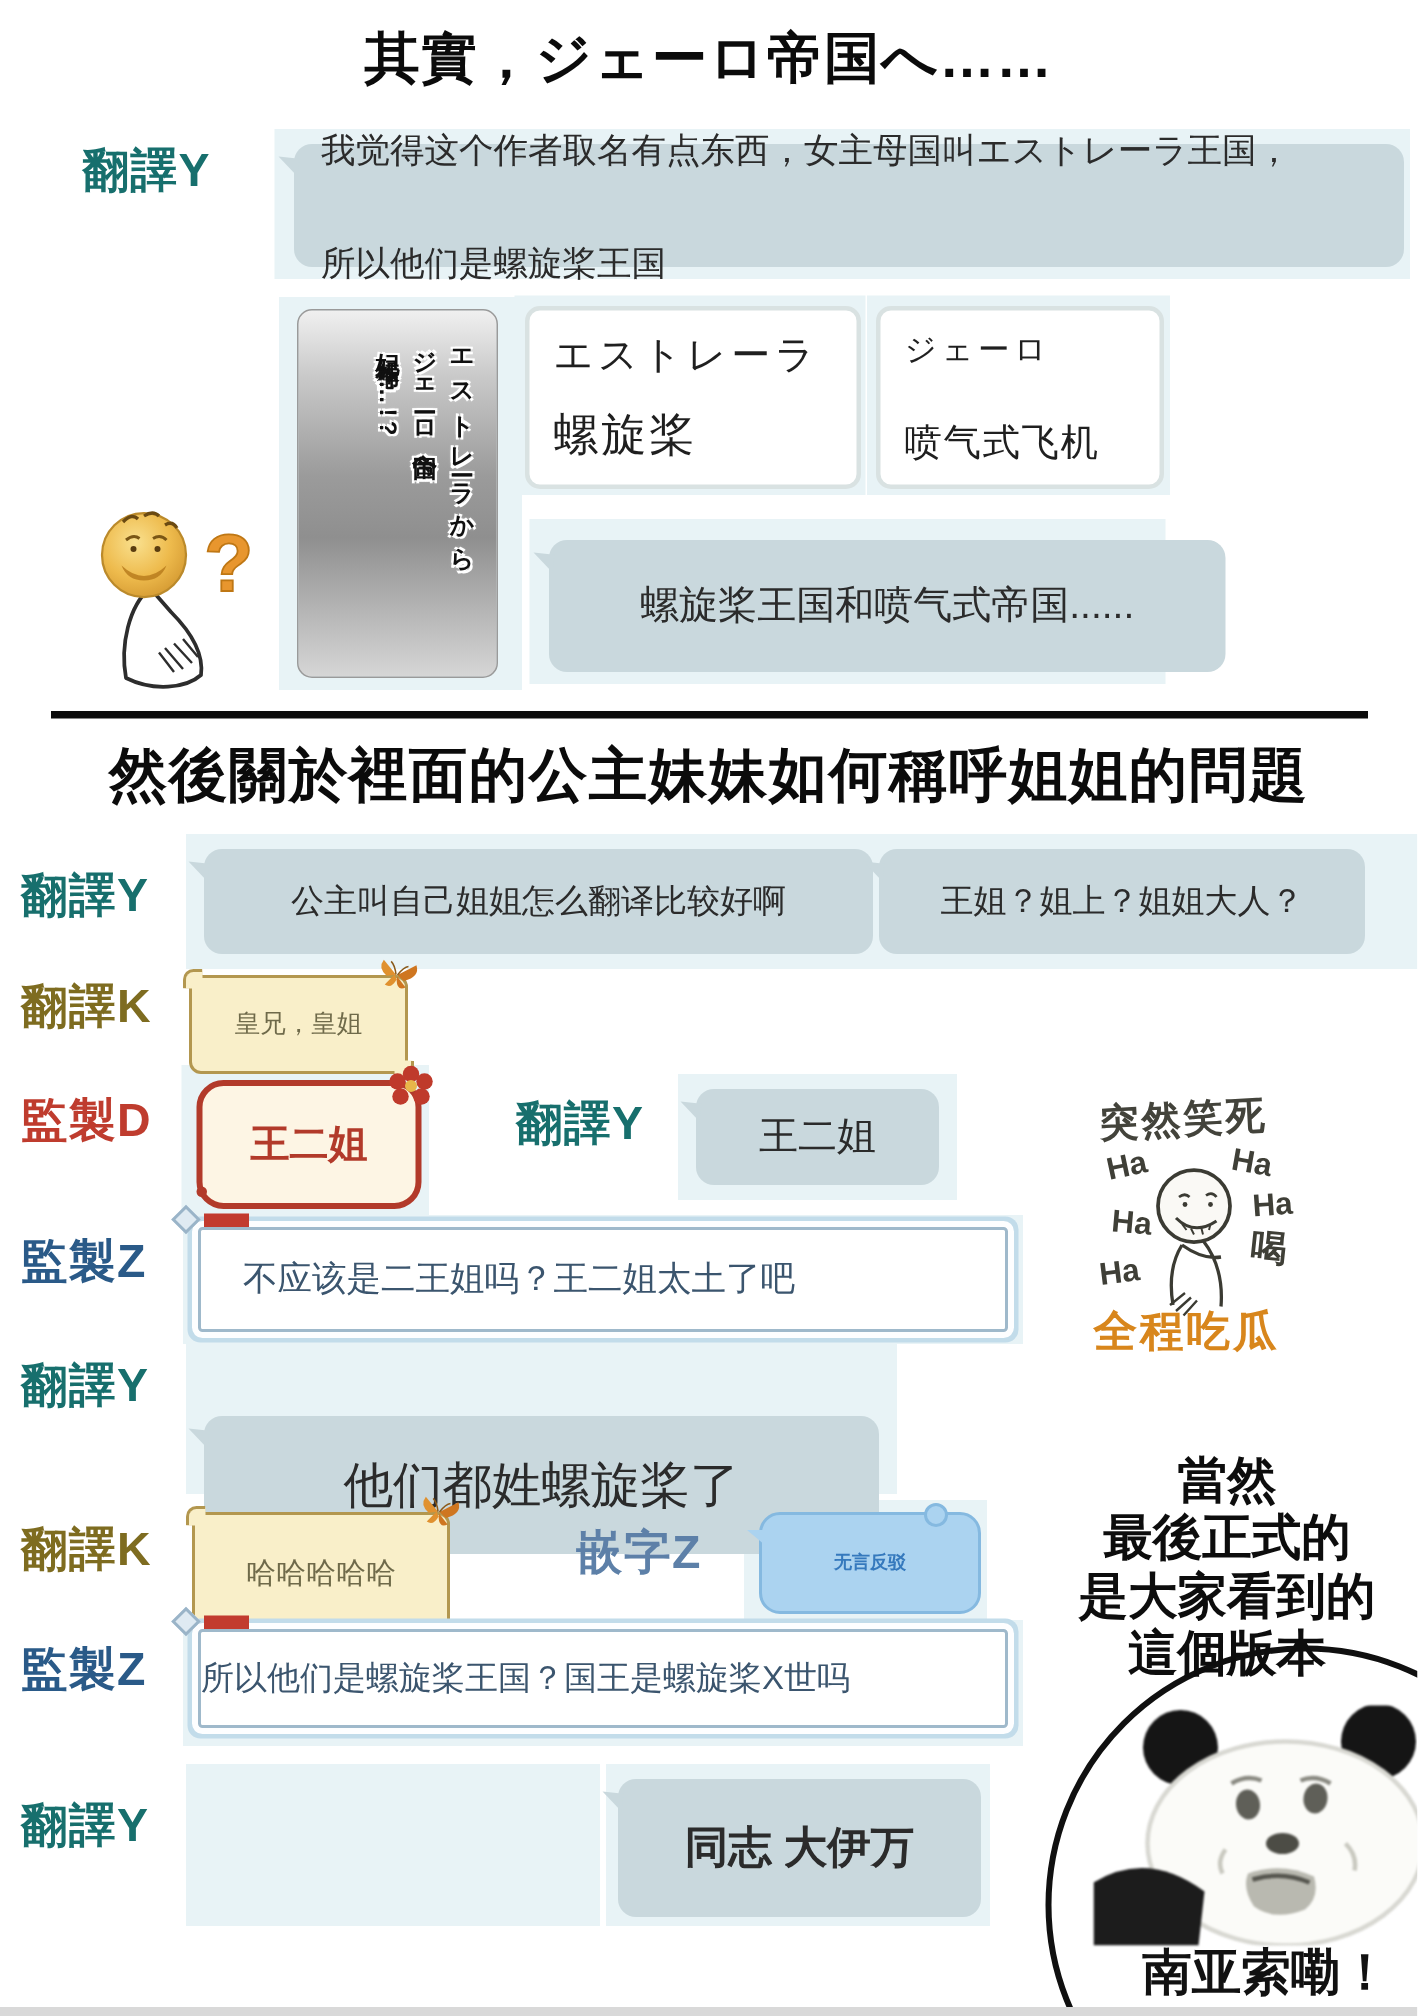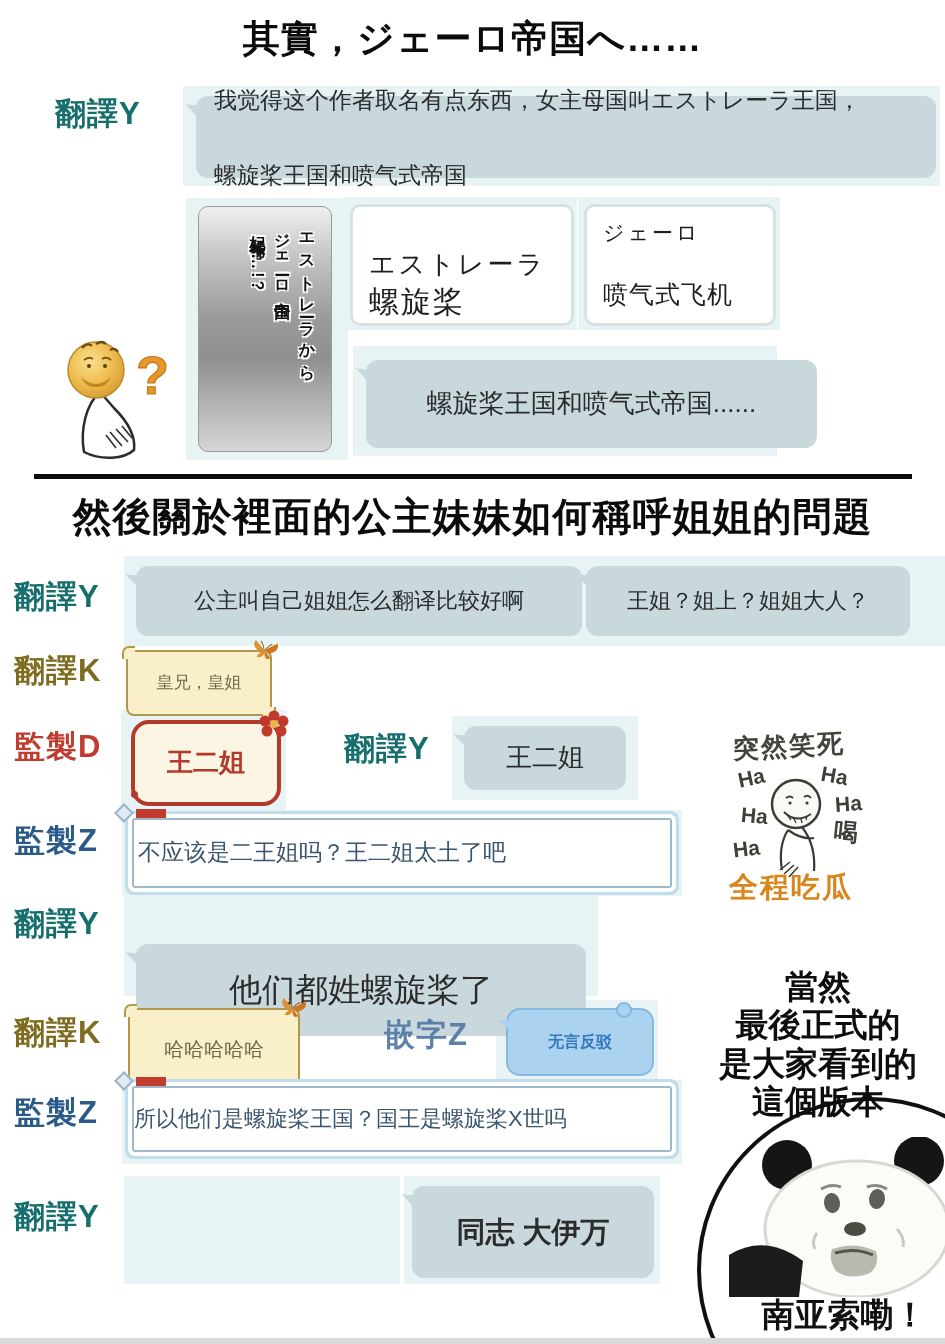--- a/index.html
+++ b/index.html
@@ -71,21 +71,21 @@
   <div class="patch" style="left:496px;top:1000px;width:162px;height:94px;"></div>
   <div class="patch" style="left:122px;top:1080px;width:560px;height:84px;"></div>
   <div class="patch" style="left:124px;top:1176px;width:276px;height:108px;"></div>
   <div class="patch" style="left:404px;top:1176px;width:256px;height:108px;"></div>
 
   <div class="title" style="top:14px;font-size:37px;">其實，ジェーロ帝国へ……</div>
 
   <div class="name c-teal" style="left:55px;top:93px;">翻譯Y</div>
   <div class="bubble gb left-align" style="left:196px;top:96px;width:740px;height:82px;font-size:23px;padding:0 18px;box-sizing:border-box;flex-direction:column;align-items:flex-start;justify-content:center;line-height:36px;">
     <div>我觉得这个作者取名有点东西，女主母国叫エストレーラ王国，</div>
-    <div>螺旋桨王国和喷气式帝国</div>
+    <div>所以他们是螺旋桨王国</div>
   </div>
 
   <svg class="abs" style="left:48px;top:332px;" width="135" height="135" viewBox="0 0 135 135">
     <defs>
       <radialGradient id="gold" cx="40%" cy="35%" r="75%">
         <stop offset="0" stop-color="#f9e08e"></stop>
           <stop offset="0.55" stop-color="#eebb4d"></stop>
           <stop offset="1" stop-color="#d1952e"></stop>
       </radialGradient>
     </defs>
@@ -100,21 +100,21 @@
     <text x="88" y="62" font-size="54" font-weight="bold" fill="#e8962e" stroke="#bf7714" stroke-width="1.2">?</text>
   </svg>
 
   <div class="manga" style="left:198px;top:206px;width:134px;height:246px;">
     <div>エストレーラから</div>
     <div>ジェーロ帝国へ</div>
     <div>妃候補を…!?</div>
   </div>
 
   <div class="card" style="left:350px;top:204px;width:224px;height:122px;">
-    <div style="font-size:26px;letter-spacing:3px;margin-top:28px;">エストレーラ</div>
+    <div style="font-size:26px;letter-spacing:3px;">エストレーラ</div>
     <div style="font-size:30px;letter-spacing:2px;">螺旋桨</div>
   </div>
   <div class="card" style="left:584px;top:204px;width:192px;height:122px;">
     <div style="font-size:21px;letter-spacing:3px;">ジェーロ</div>
     <div style="font-size:25px;letter-spacing:1px;">喷气式飞机</div>
   </div>
 
   <div class="bubble gb" style="left:366px;top:360px;width:451px;height:88px;font-size:26px;">螺旋桨王国和喷气式帝国......</div>
 
   <div class="divider" style="left:34px;top:474px;width:878px;height:5px;"></div>
@@ -166,38 +166,38 @@
         <circle cx="49" cy="29" r="1.6" fill="#3b3b33"></circle>
       <path d="M26 38 q12 12 27 2" stroke="#3b3b33" stroke-width="2" fill="none"></path>
       <path d="M30 42 l3 4 M36 45 l2 4 M43 45 l1 4 M49 42 l-1 4" stroke="#3b3b33" stroke-width="1.3"></path>
       <path d="M44 53 q14 18 12 44 M30 56 q-10 16 -6 40 M30 56 q14 10 26 8" stroke="#3b3b33" stroke-width="2.2" fill="none"></path>
       <path d="M22 96 l10 -8 M26 100 l10 -9 M31 103 l9 -10" stroke="#3b3b33" stroke-width="1.6"></path>
     </svg>
   </div>
   <div class="melon" style="left:700px;top:868px;width:182px;">全程吃瓜</div>
 
   <div class="name c-navy" style="left:14px;top:820px;">監製Z</div>
-  <div class="bubble frame left-align" style="left:132px;top:818px;width:540px;height:70px;font-size:23px;padding-left:4px;box-sizing:border-box;">不应该是二王姐吗？王二姐太土了吧</div>
+  <div class="bubble frame left-align" style="left:132px;top:818px;width:540px;height:70px;font-size:23px;padding-left:28px;box-sizing:border-box;">不应该是二王姐吗？王二姐太土了吧</div>
 
   <div class="name c-teal" style="left:14px;top:903px;">翻譯Y</div>
   <div class="bubble gb" style="left:136px;top:944px;width:450px;height:92px;font-size:33px;font-weight:400;">他们都姓螺旋桨了</div>
 
   <div class="name c-olive" style="left:14px;top:1012px;">翻譯K</div>
   <div class="bubble yb" style="left:128px;top:1008px;width:168px;height:78px;font-size:20px;">
     <span>哈哈哈哈哈</span>
     <svg width="30" height="24" viewBox="0 0 30 24" style="position:absolute;top:-14px;right:-10px;transform:rotate(12deg);">
       <path d="M14 12 L4 4 Q1 10 8 14 Z" fill="#e0912f"></path>
         <path d="M15 12 L26 3 Q30 10 20 15 Z" fill="#cf7620"></path>
       <path d="M13 12 L8 20 Q13 22 15 15 Z" fill="#e0912f"></path>
         <path d="M15 13 L22 19 Q17 23 15 15 Z" fill="#cf7620"></path>
       <path d="M14 12 q-2 -6 -5 -8 M15 12 q3 -6 6 -7" stroke="#8a5a1a" stroke-width="1" fill="none"></path>
     </svg>
   </div>
   <div class="name c-steel" style="left:384px;top:1014px;">嵌字Z</div>
-  <div class="bubble bb" style="left:506px;top:1008px;width:144px;height:64px;font-size:16px;">无言反驳</div>
+  <div class="bubble bb" style="left:506px;top:1008px;width:144px;height:64px;font-size:12px;">无言反驳</div>
 
   <div class="name c-navy" style="left:14px;top:1092px;">監製Z</div>
   <div class="bubble frame left-align" style="left:132px;top:1086px;width:540px;height:66px;font-size:22px;box-sizing:border-box;">所以他们是螺旋桨王国？国王是螺旋桨X世吗</div>
 
   <div class="name c-teal" style="left:14px;top:1196px;">翻譯Y</div>
   <div class="bubble gb" style="left:412px;top:1186px;width:242px;height:92px;font-size:29px;font-weight:600;">同志 大伊万</div>
 
   <div class="circle" style="left:697px;top:1097px;">
     <svg style="position:absolute;left:28px;top:36px;filter:blur(0.7px);" width="266" height="160" viewBox="0 0 266 160">
       <circle cx="58" cy="28" r="25" fill="#151515"></circle>

